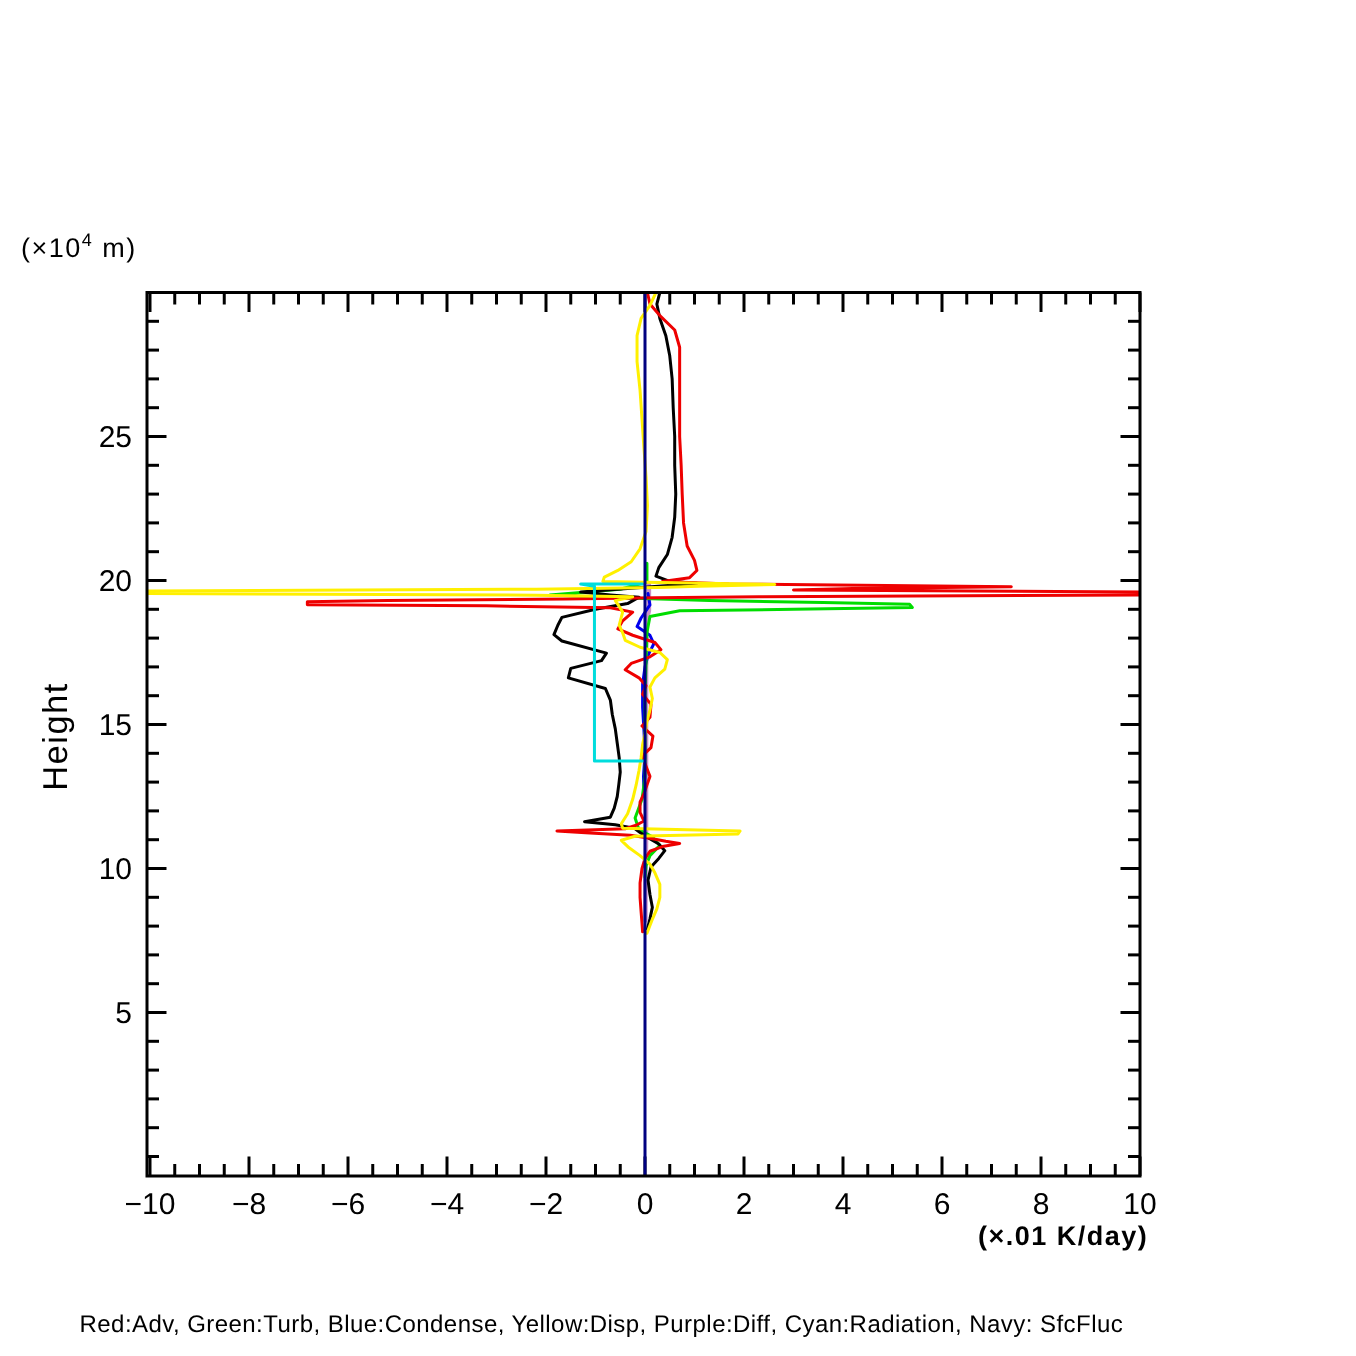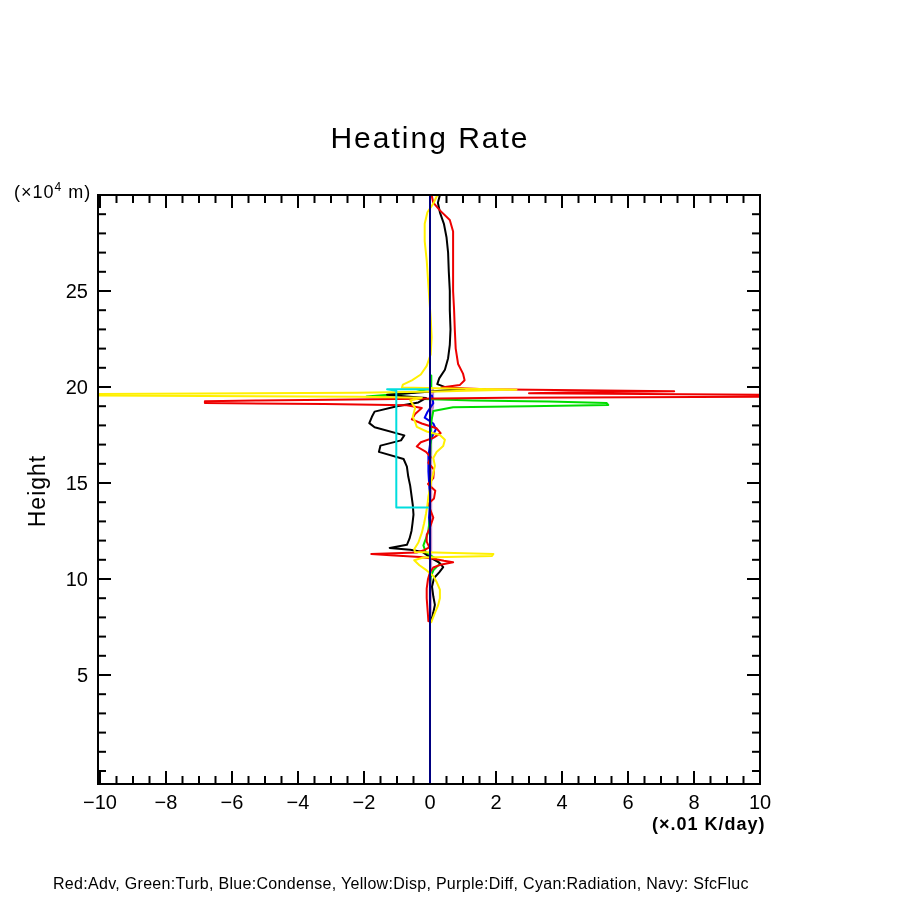--- a/index.html
+++ b/index.html
@@ -1,21 +1,21 @@
 <!DOCTYPE html>
 <html><head>
 <meta charset="utf-8">
 <style>
   html,body{margin:0;padding:0;background:#ffffff;width:904px;height:904px;overflow:hidden;}
   #stage{position:relative;width:904px;height:904px;background:#ffffff;
          font-family:"Liberation Sans","DejaVu Sans",sans-serif;color:#000;}
   #plot{position:absolute;left:0;top:0;}
   .txt{position:absolute;white-space:nowrap;}
   #title{left:0;top:121px;width:860px;text-align:center;font-size:30px;letter-spacing:2px;}
-  #unit-topleft{left:14px;top:153px;font-size:18px;letter-spacing:1px;margin-top:27px;}
+  #unit-topleft{left:14px;top:153px;font-size:18px;letter-spacing:1px;}
   #unit-topleft sup{font-size:12px;}
   #ylabel{left:37px;top:491px;transform:translate(-50%,-50%) rotate(-90deg);font-size:23px;letter-spacing:1px;}
   #xunit{left:652px;top:814px;font-size:18px;letter-spacing:1px;font-weight:bold;}
   #caption{left:53px;top:875px;font-size:16px;letter-spacing:0.3px;}
   svg text{font-family:"Liberation Sans","DejaVu Sans",sans-serif;fill:#000;}
 </style>
 </head>
 <body>
 
 <div id="stage">
@@ -196,18 +196,17 @@
         <path d="M432.0 395.6 L433.3 403.3 L427.4 412.0 L424.7 417.7 L433.3 423.5 L435.9 429.2 L432.0 436.9 L430.0 444.6 L428.4 456.1 L428.4 471.5 L429.3 486.8 L430.0 502.2 L429.0 517.6 L429.3 529.1" stroke="#0000EE" stroke-width="2"></path>
         <path d="M431.3 375.5 L431.3 388.0 L413.5 392.8 L366.6 396.6 L397.0 397.8 L423.4 398.9 L472.9 400.4 L548.8 401.6 L606.5 402.9 L608.2 405.0 L529.0 406.2 L453.1 407.2 L433.3 411.0 L431.3 421.6 L430.7 440.8 L430.0 463.8 L430.0 492.6 L430.0 517.6 L428.0 532.9 L423.4 545.4 L426.0 553.1 L434.9 557.9 L439.9 563.6 L433.3 570.4 L430.7 577.1 L430.0 584.8" stroke="#00DD00" stroke-width="2"></path>
         <path d="M439.9 195.0 L437.9 202.7 L439.9 212.3 L443.9 223.8 L446.5 237.2 L448.1 252.6 L448.8 271.8 L449.8 291.0 L449.8 310.2 L450.5 329.4 L449.8 344.8 L448.1 358.2 L444.9 369.7 L439.2 378.4 L437.3 384.1 L446.5 387.6 L464.6 388.9 L443.2 390.5 L418.4 392.4 L387.1 394.7 L406.9 396.6 L426.0 398.1 L418.4 402.4 L397.0 406.2 L374.6 411.6 L371.9 416.8 L369.3 423.1 L374.6 427.3 L404.3 435.4 L401.0 440.4 L380.5 445.6 L378.9 451.9 L403.6 459.0 L406.9 466.7 L408.2 476.3 L410.2 485.9 L411.5 495.5 L412.8 505.1 L413.5 514.7 L412.5 523.3 L411.5 531.0 L409.5 538.7 L406.9 544.8 L389.7 547.9 L410.2 549.8 L422.7 552.1 L426.7 555.0 L432.6 558.8 L439.2 562.7 L443.2 567.1 L439.2 572.3 L434.0 578.0 L432.0 586.7 L433.3 596.3 L434.9 604.9 L433.3 612.6 L431.6 619.3" stroke="#000000" stroke-width="2"></path>
         <path d="M431.6 195.0 L433.3 202.7 L439.9 210.4 L449.8 220.0 L453.1 231.5 L453.1 252.6 L453.1 271.8 L453.1 291.0 L454.1 310.2 L454.8 329.4 L455.7 348.6 L458.1 364.0 L463.0 373.6 L464.6 380.3 L459.7 385.1 L441.6 387.6 L486.1 389.3 L674.2 391.2 L568.6 392.4 L529.0 393.3 L766.6 394.7 L766.6 396.6 L505.9 397.8 L436.6 398.5 L377.2 399.3 L258.4 400.4 L204.9 401.2 L204.9 403.1 L324.4 403.9 L406.9 405.2 L421.8 408.1 L415.1 413.9 L411.9 419.3 L421.8 423.5 L436.6 428.3 L440.6 433.1 L433.3 437.9 L420.8 442.3 L416.8 446.5 L426.0 451.9 L430.7 457.1 L428.4 462.8 L434.0 469.6 L433.3 478.2 L428.0 484.0 L435.3 490.7 L434.0 498.4 L428.0 504.1 L430.7 510.8 L433.3 517.6 L431.3 523.3 L429.3 529.1 L426.7 534.8 L426.7 541.6 L429.3 547.3 L424.1 550.2 L416.8 552.5 L371.3 554.0 L390.4 555.2 L420.1 556.9 L433.3 558.8 L443.9 560.8 L453.1 562.3 L441.6 564.4 L433.3 567.5 L430.0 572.3 L428.0 579.0 L426.7 588.6 L426.7 598.2 L427.4 607.8 L428.0 615.5 L428.4 621.2" stroke="#EE0000" stroke-width="2"></path>
         <path d="M437.3 195.0 L433.3 203.6 L427.4 212.3 L424.7 223.8 L424.7 241.1 L426.7 260.3 L428.0 279.5 L429.3 298.7 L430.7 317.9 L431.6 337.1 L430.7 354.4 L426.7 365.9 L420.8 374.5 L411.9 380.3 L402.9 384.7 L401.9 387.6 L449.8 388.5 L516.5 389.7 L466.3 390.8 L438.3 391.6 L357.4 392.8 L93.4 394.1 L93.4 395.6 L357.4 396.8 L421.8 397.8 L410.2 400.4 L412.8 404.3 L415.1 408.1 L412.8 416.8 L415.1 421.9 L416.8 426.9 L426.7 431.5 L439.9 435.0 L444.9 439.8 L443.2 446.1 L436.6 451.9 L433.3 458.0 L434.9 465.7 L433.3 473.4 L431.3 481.1 L430.0 488.8 L428.4 496.4 L427.4 505.1 L426.0 513.7 L424.1 523.3 L421.8 532.9 L418.4 542.5 L414.2 549.2 L415.1 552.1 L493.4 554.0 L492.0 556.0 L423.4 557.5 L414.2 560.2 L419.4 565.2 L426.7 570.4 L433.3 576.1 L436.6 581.9 L439.9 589.6 L439.9 598.2 L437.9 605.9 L434.6 613.6 L431.3 622.2" stroke="#FFF000" stroke-width="2"></path>
         <path d="M428.4 389.3 L387.1 389.3 L396.3 390.8 L396.3 507.4 L429.3 507.4" stroke="#00DDDD" stroke-width="2"></path>
         <path d="M430.0 783.5 L430.0 195.0" stroke="#000080" stroke-width="2"></path>
       </g>
       <rect x="98" y="195" width="662" height="589" fill="none" stroke="#000000" stroke-width="2"></rect>
     </svg>
-  <div id="title" class="txt">Heating Rate</div>
   <div id="unit-topleft" class="txt"><span>(×10</span><sup>4</sup><span> m)</span></div>
   <div id="ylabel" class="txt">Height</div>
   <div id="xunit" class="txt">(×.01 K/day)</div>
   <div id="caption" class="txt">Red:Adv, Green:Turb, Blue:Condense, Yellow:Disp, Purple:Diff, Cyan:Radiation, Navy: SfcFluc</div>
 </div>
 
 </body></html>

